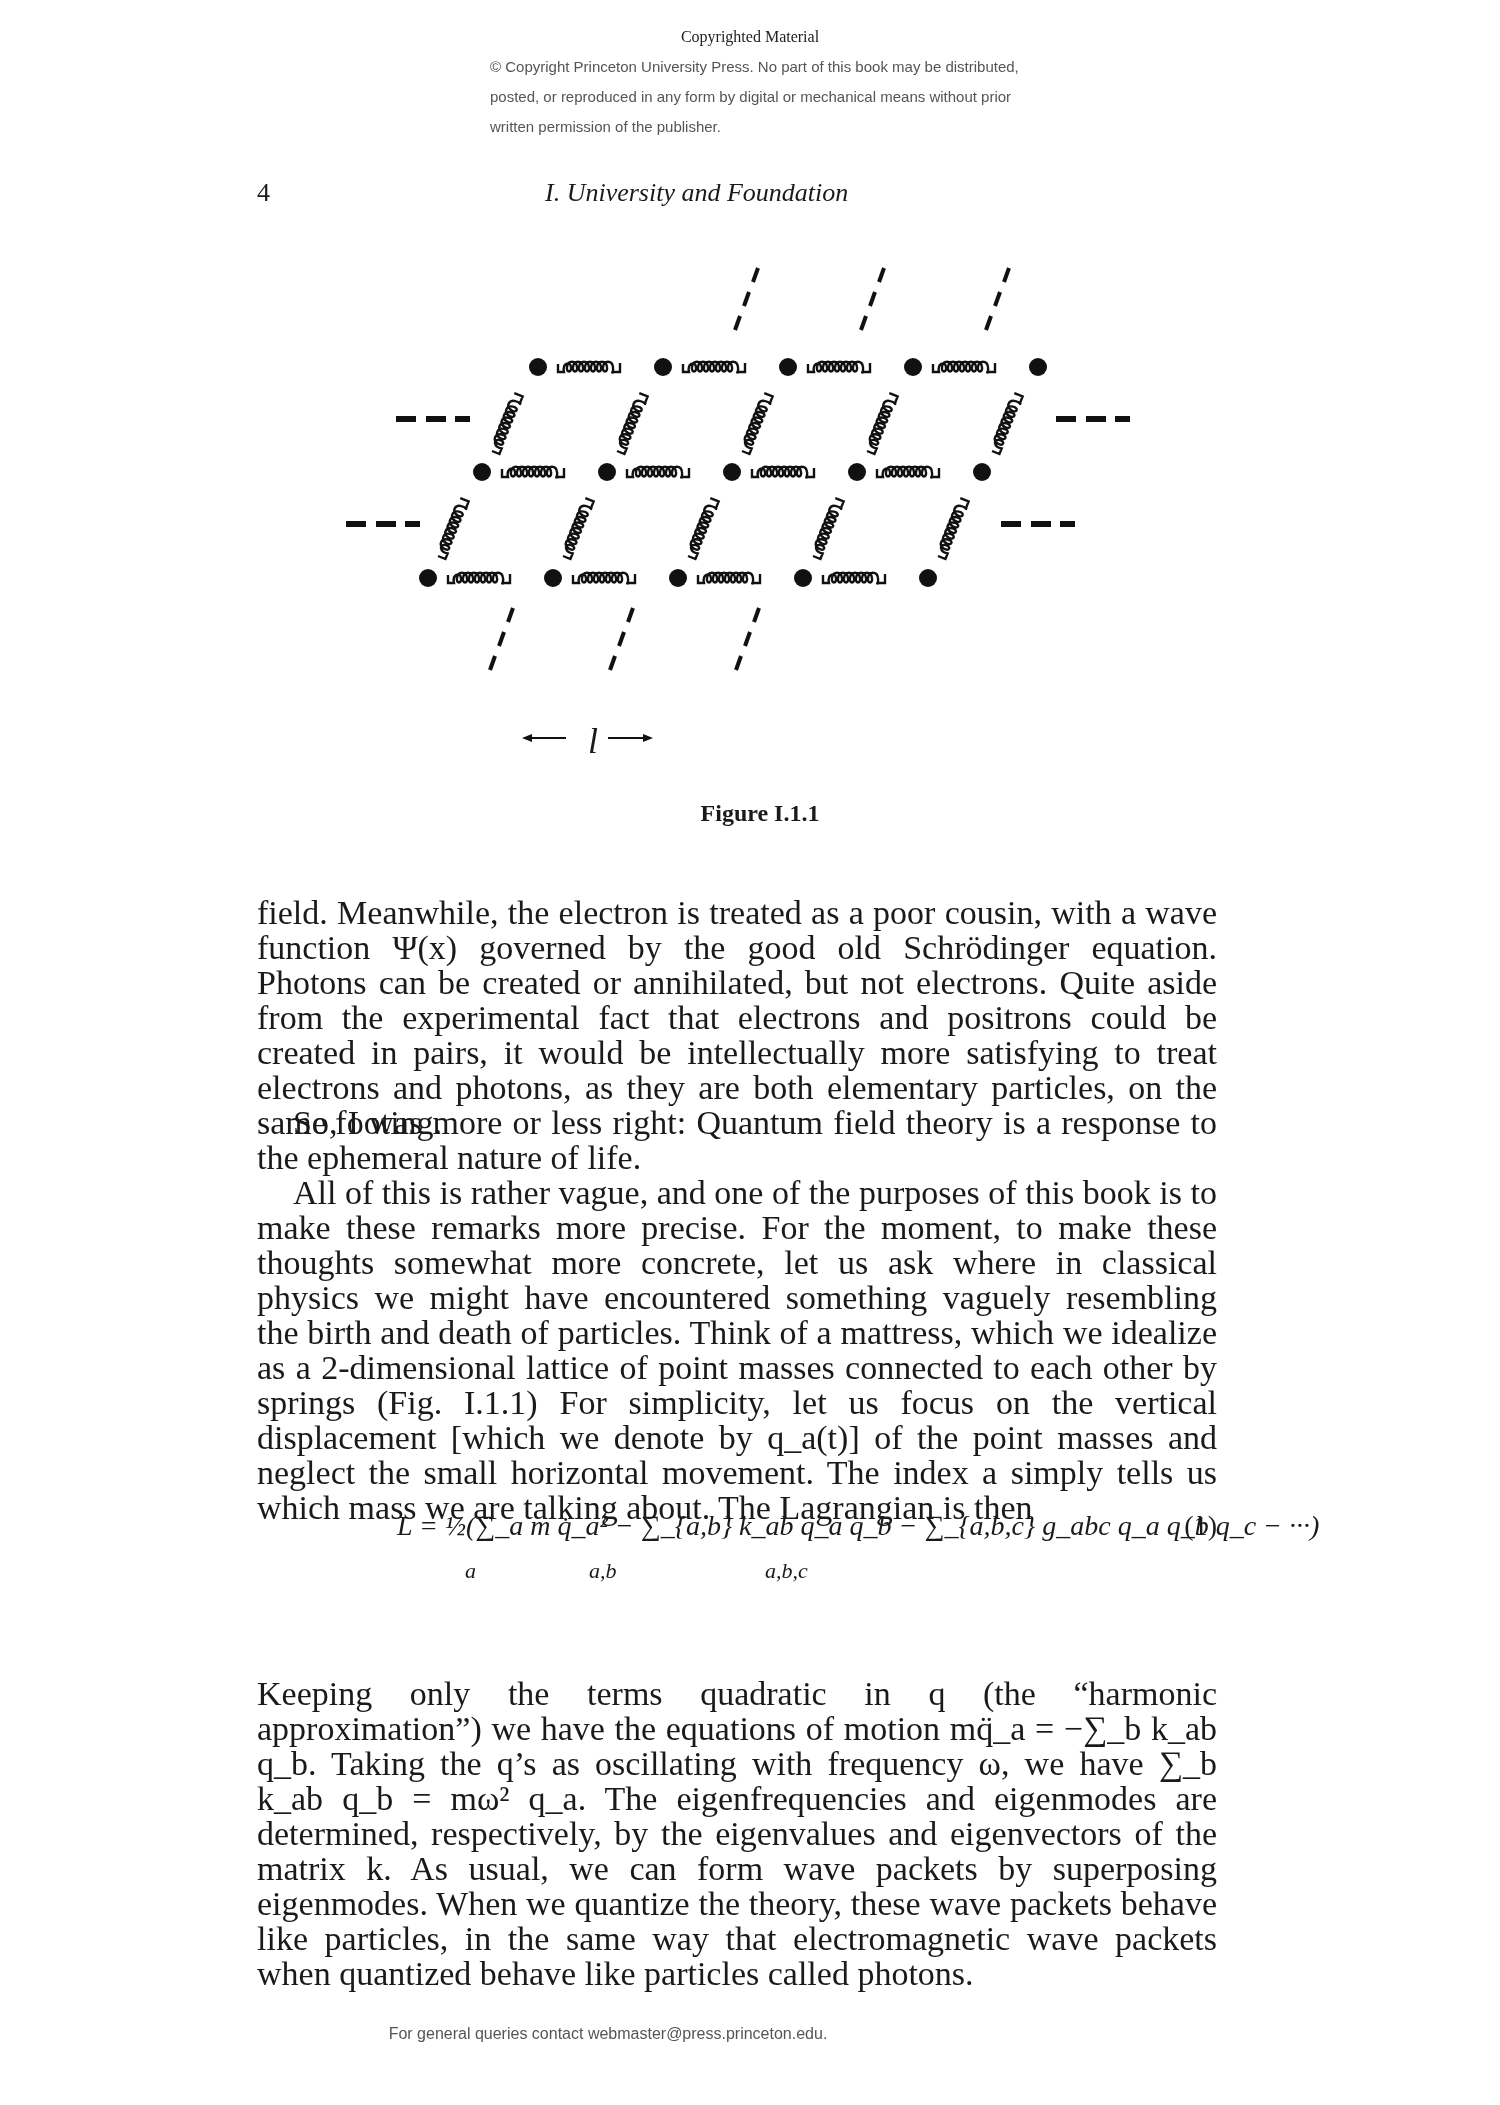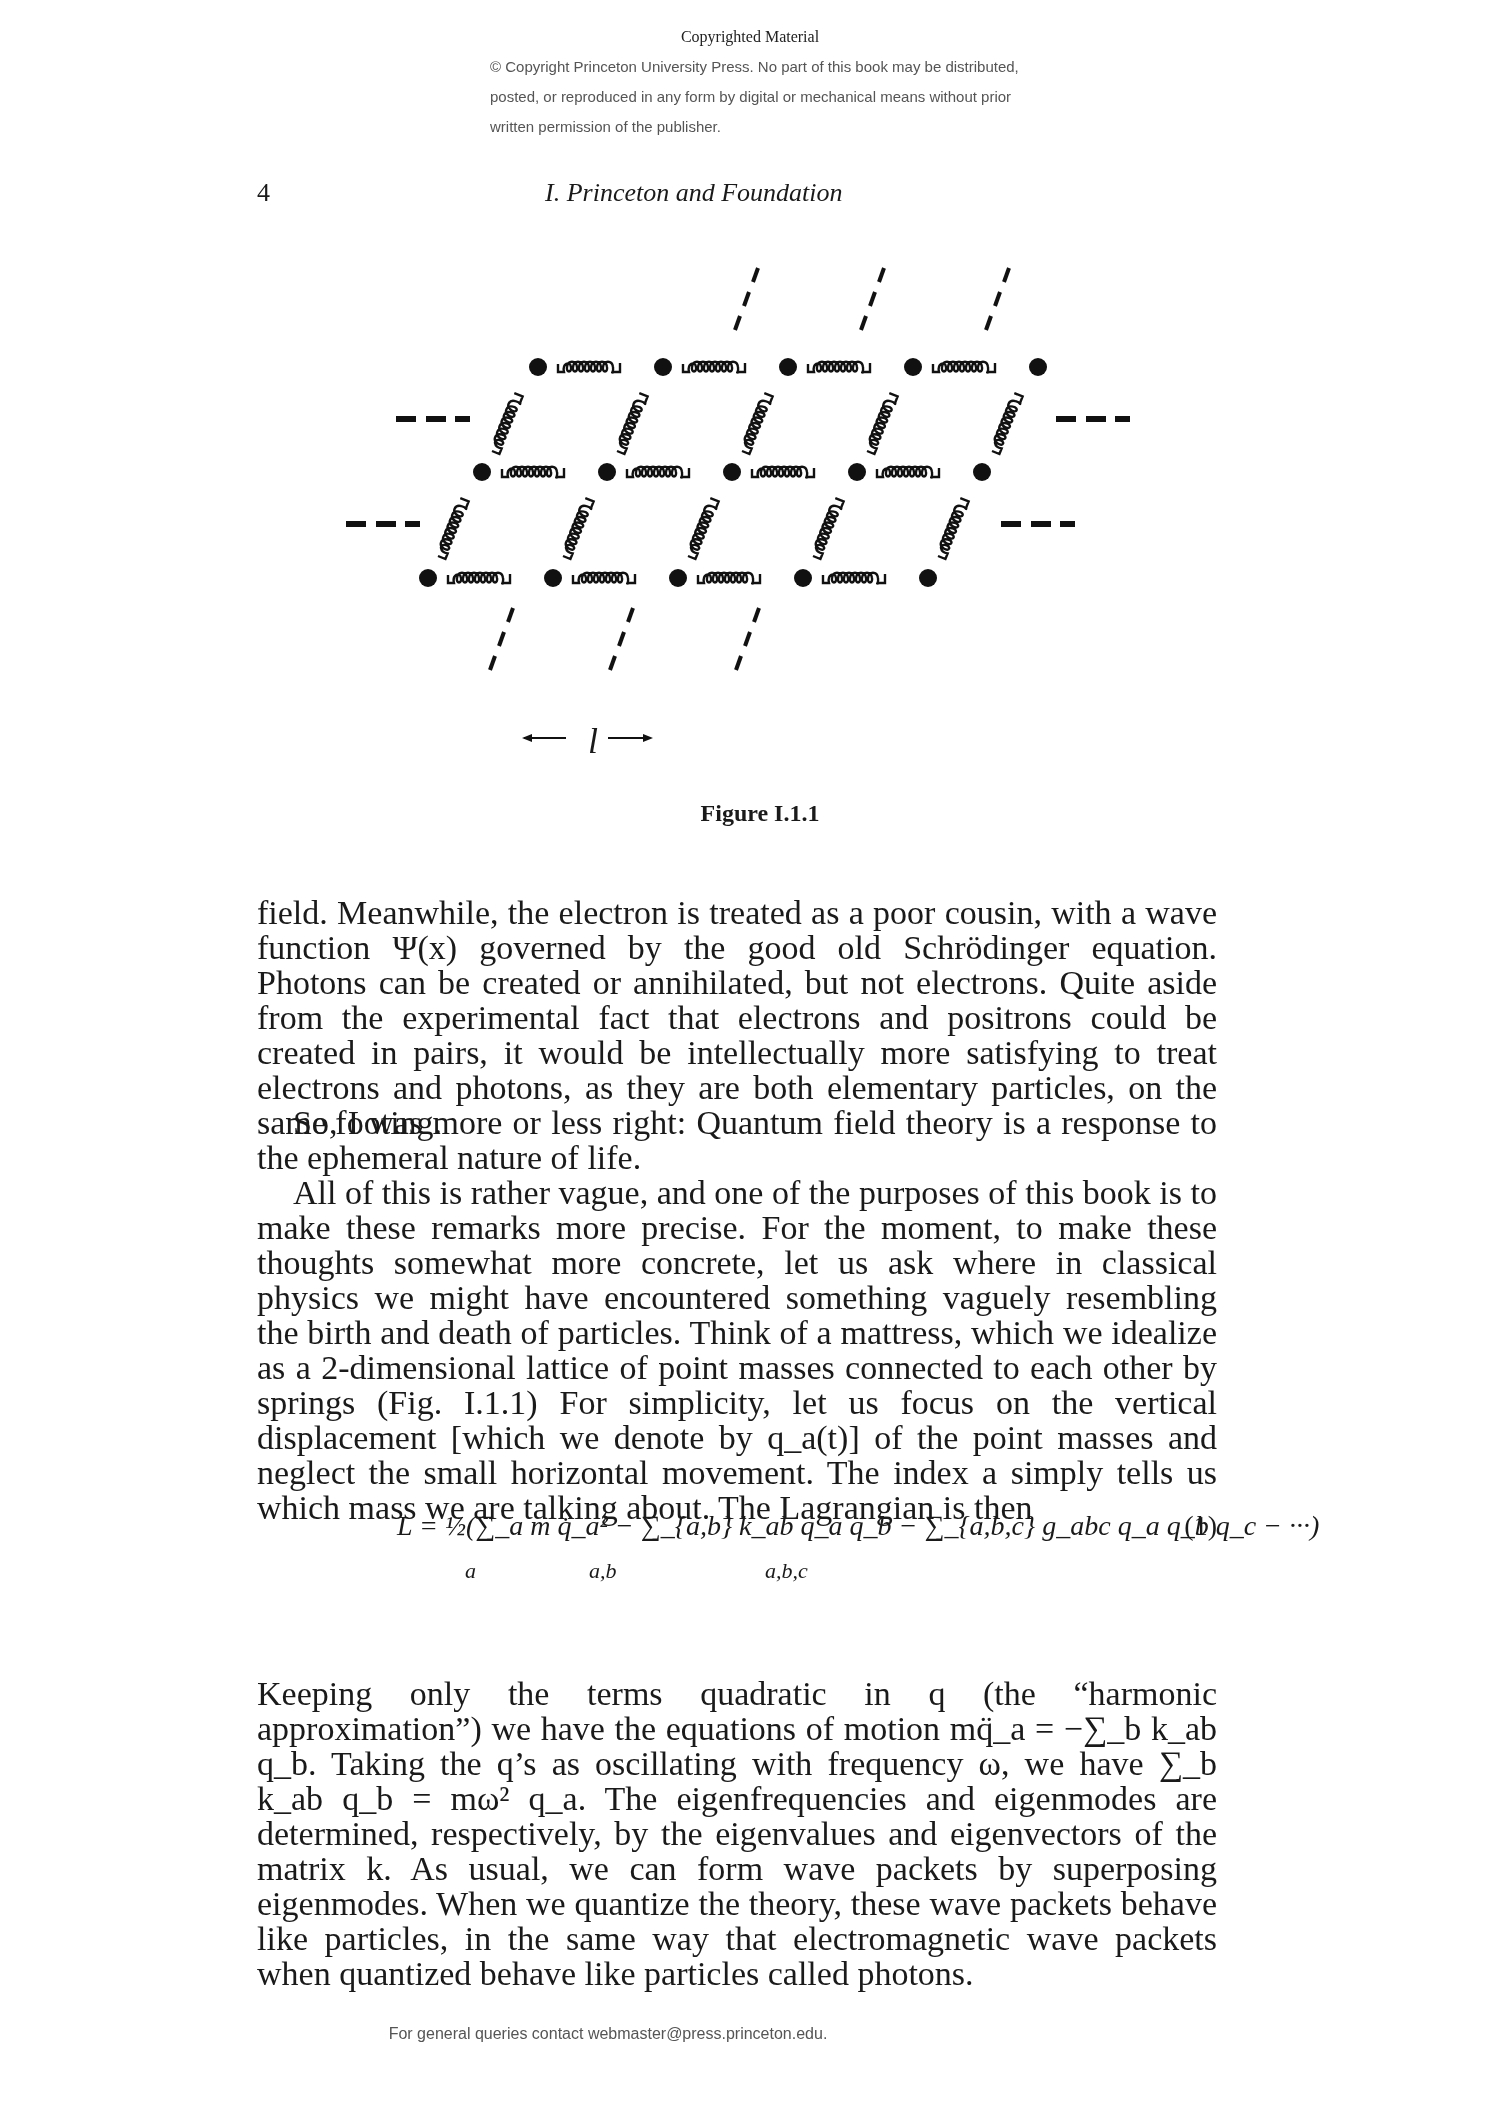--- a/index.html
+++ b/index.html
@@ -26,21 +26,21 @@
 </head>
 <body>
 
 <div class="copyright-block">
   <div class="copy-title">Copyrighted Material</div>
   <div class="copy-notice">© Copyright Princeton University Press. No part of this book may be distributed, posted, or reproduced in any form by digital or mechanical means without prior written permission of the publisher.</div>
 </div>
 
 <div class="running-head">
   <span class="page-number">4</span>
-  <span class="chapter-title">I. Princeton and Foundation</span>
+  <span class="chapter-title">I. University and Foundation</span>
 </div>
 
 <div class="figure">
   <svg width="1500" height="860" viewBox="0 0 1500 860">
     <defs>
       <g id="hspring">
         <path d="M0,0 L0,8 L6,8 C4,0 12,-4 13,3 C14,9 8,9 9,3 C10,-4 18,-4 19,3 C20,9 14,9 15,3 C16,-4 24,-4 25,3 C26,9 20,9 21,3 C22,-4 30,-4 31,3 C32,9 26,9 27,3 C28,-4 36,-4 37,3 C38,9 32,9 33,3 C34,-4 42,-4 43,3 C44,9 38,9 39,3 C40,-4 48,-4 49,3 C50,9 44,9 45,3 C46,-4 54,-4 55,3 C56,9 52,9 56,8 L62,8 L62,-1" fill="none" stroke="#111" stroke-width="2.4"></path>
       </g>
       <g id="vspring">
         <use href="#hspring" transform="rotate(-68)"></use>

